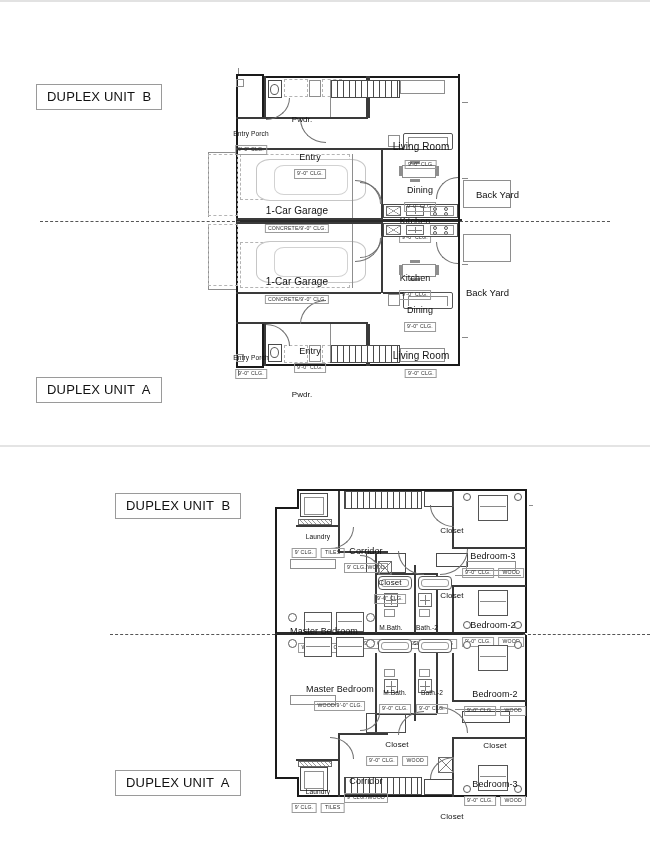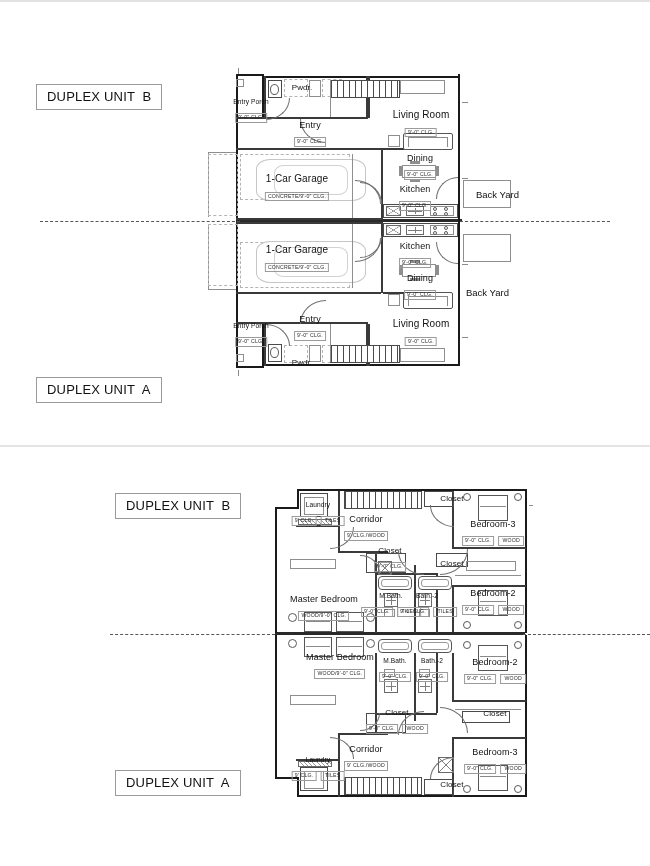--- a/index.html
+++ b/index.html
@@ -84,20 +84,21 @@
     text-align: center;
     white-space: nowrap;
     line-height: 1.05;
     color: #111;
     transform: translateX(-50%);
   }
   .rlabel .rname {
     display: block;
     font-size: 10px;
     letter-spacing: .1px;
+    margin-top: 32px;
   }
   .rlabel .rsub {
     display: inline-block;
     font-size: 5.2px;
     letter-spacing: .2px;
     color: #2b2b2b;
     border: 1px solid #9b9b9b;
     padding: 0 2px;
     margin-top: 1px;
     line-height: 1.5;

